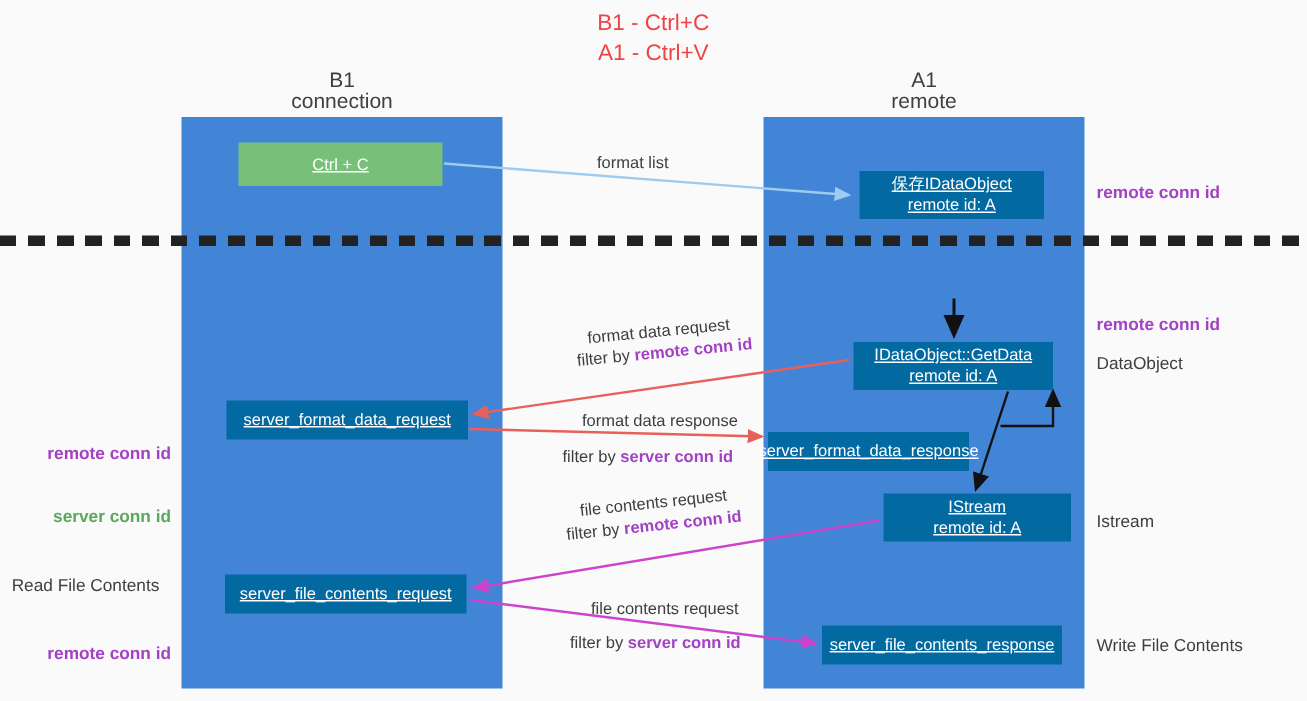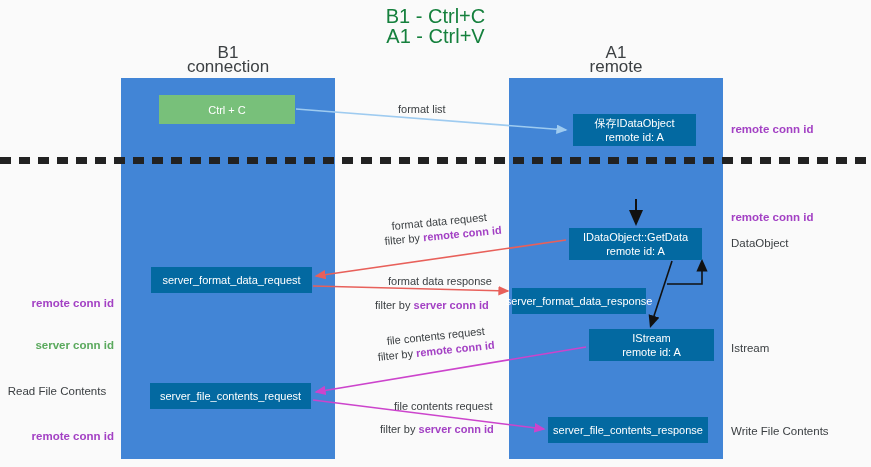--- a/index.html
+++ b/index.html
@@ -19,31 +19,31 @@
     position: absolute;
     inset: 0;
   }
 
   
   #title {
     position: absolute;
     left: 0; top: 6px;
     width: 871px;
     text-align: center;
-    font-size: 20px;
+    font-size: 15px;
     line-height: 20px;
-    color: #15803d;
+    color: #ef4444;
     white-space: pre;
   }
 
   
   .col-header {
     position: absolute;
     text-align: center;
-    font-size: 17px;
+    font-size: 14px;
     line-height: 14px;
     color: #3c4043;
     white-space: pre;
   }
   #hdr-b1 { left: 121px; top: 46px; width: 214px; }
   #hdr-a1 { left: 509px; top: 46px; width: 214px; }
 
   
   .lane {
     position: absolute;
@@ -61,20 +61,21 @@
     display: flex;
     flex-direction: column;
     align-items: center;
     justify-content: center;
     color: #ffffff;
     font-size: 11px;
     line-height: 14px;
     text-align: center;
     white-space: pre;
     padding: 0 4px;
+    text-decoration: underline;
   }
   .box.green { background: #78c07a; }
   .box.orange { background: #0369a1; }
 
   #box-ctrlc   { left: 159px; top: 95px;  width: 136px; height: 29px; }
   #box-idoa    { left: 573px; top: 114px; width: 123px; height: 32px; }
   #box-ctrlv   { left: 577px; top: 172px; width: 118px; height: 26px; }
   #box-getdata { left: 569px; top: 228px; width: 133px; height: 32px; }
   #box-sfdreq  { left: 151px; top: 267px; width: 161px; height: 26px; }
   #box-sfdresp { left: 512px; top: 288px; width: 134px; height: 26px; }

